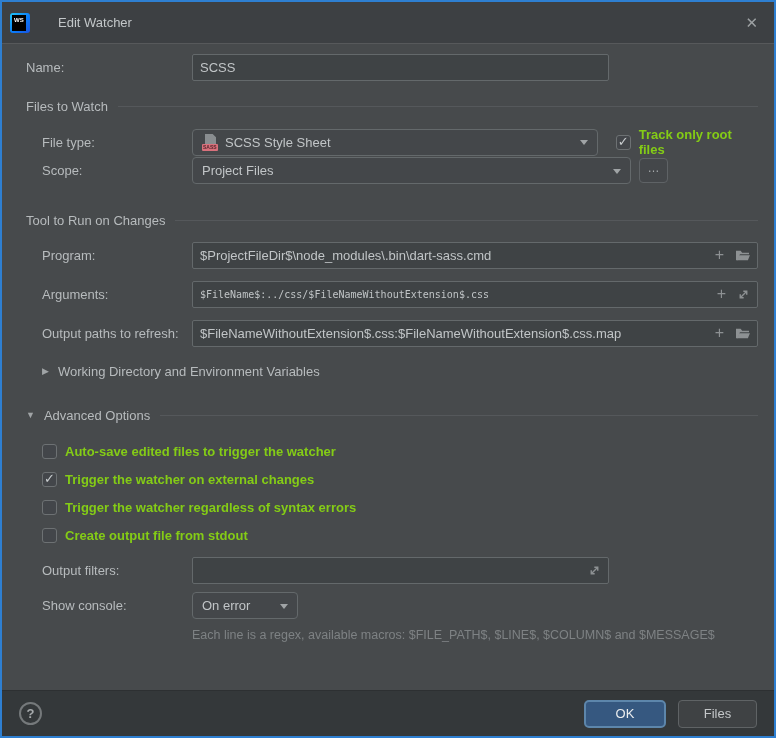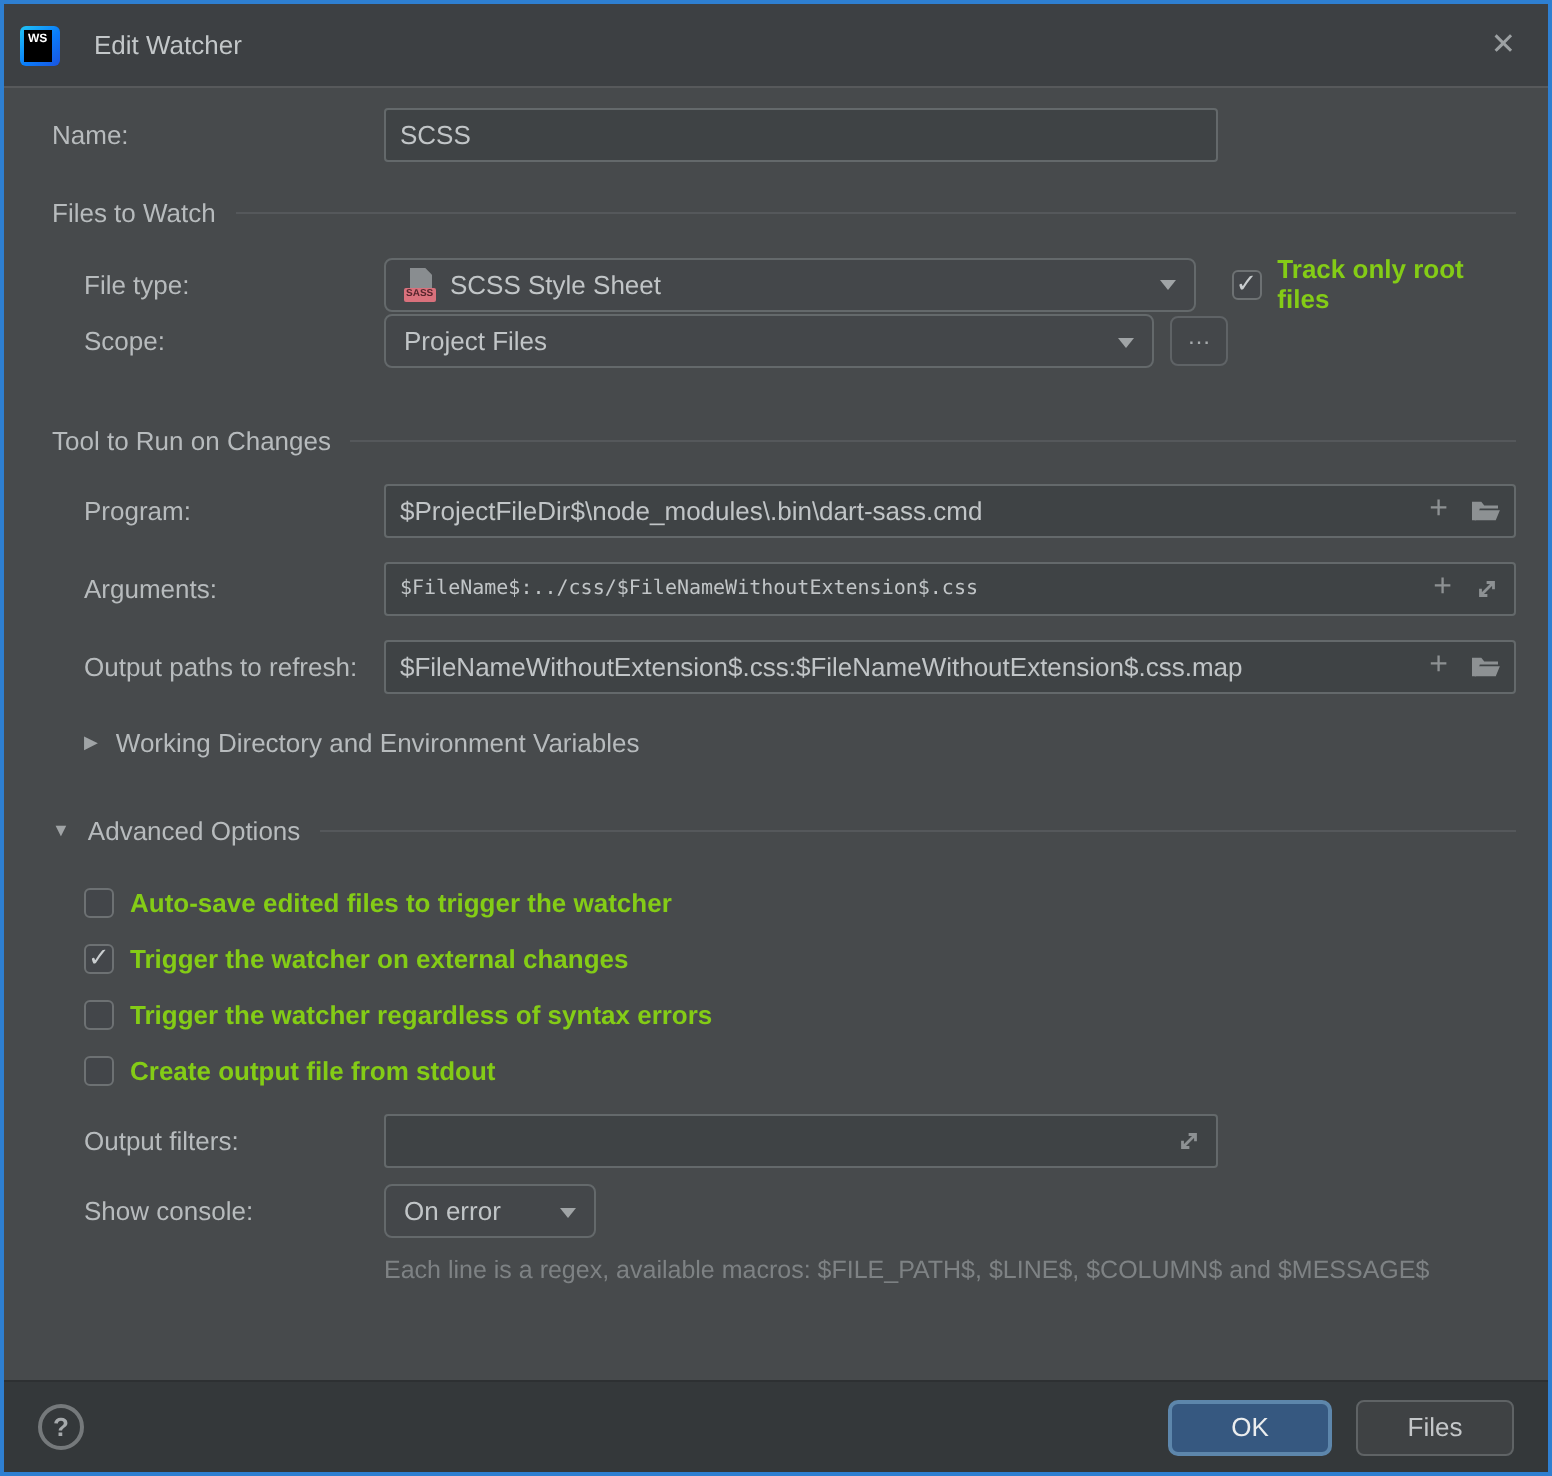--- a/index.html
+++ b/index.html
@@ -16,21 +16,21 @@
   
   .titlebar{
     height:42px;flex:none;background:#3d4043;
     border-bottom:1px solid #57595b;
     display:flex;align-items:center;padding:0 12px 0 8px;
   }
   .app-icon{width:20px;height:20px;border-radius:3px;flex:none;position:relative;
     background:linear-gradient(135deg,#21c5f5 0%,#0a7cfa 55%,#1a53e0 100%);}
   .app-icon .ws-text{position:absolute;top:2px;left:2px;background:#000;color:#fff;
     font-size:6px;font-weight:bold;line-height:1;padding:2px 2px 8px 2px;letter-spacing:0;}
-  .title-text{margin-left:17px;color:#c3c7c9;}
+  .title-text{margin-left:28px;color:#c3c7c9;}
   .tb-spacer{flex:1;}
   .close-x{color:#9da1a3;font-size:15px;cursor:default;padding:2px 4px;line-height:1;}
   
   .bd{flex:1;display:flex;flex-direction:column;overflow:hidden;}
   .row{display:flex;align-items:center;padding-left:24px;padding-right:16px;flex:none;}
   .lbl{width:166px;flex:none;color:#b7bbbd;}
   .lbl.ind{padding-left:16px;}
   .sect{display:flex;align-items:center;height:18px;padding-left:24px;padding-right:16px;flex:none;}
   .sect .line{flex:1;height:1px;background:#55585b;margin-left:10px;}
   .tri{font-size:9px;color:#a0a4a6;margin-right:9px;flex:none;}
@@ -40,21 +40,21 @@
   .field input{background:transparent;border:none;outline:none;color:#c1c5c7;
     font-family:"Liberation Sans",sans-serif;font-size:13px;flex:1;padding:0;min-width:0;}
   .field input.mono{font-family:"DejaVu Sans Mono",monospace;font-size:10px;}
   .combo{display:flex;align-items:center;background:#44474a;border:1px solid #64696b;
     height:27px;padding:0 9px;border-radius:4px;color:#c1c5c7;cursor:default;}
   .combo .arrow{width:0;height:0;border:4px solid transparent;border-top:5px solid #a0a4a6;
     margin-top:5px;margin-left:10px;flex:none;}
   .combo .spacer{flex:1;}
   .w-short{width:417px;}
   .w-long{width:570px;}
-  .w-scope{width:385px;}
+  .w-scope{width:439px;}
   .w-console{width:106px;}
   .browse-btn{width:29px;height:25px;margin-left:8px;border:1px solid #5f6366;border-radius:4px;
     background:#44474a;color:#a6aaac;display:flex;align-items:center;justify-content:center;
     font-size:12px;line-height:1;padding-bottom:6px;}
   
   .ficon{flex:none;margin-left:11px;display:flex;align-items:center;color:#8d9193;}
   .plus{font-size:16px;line-height:1;margin-top:-2px;}
   
   .cb{width:15px;height:15px;flex:none;border:1px solid #6d7173;border-radius:3px;
     background:#43464a;display:flex;align-items:center;justify-content:center;position:relative;}

